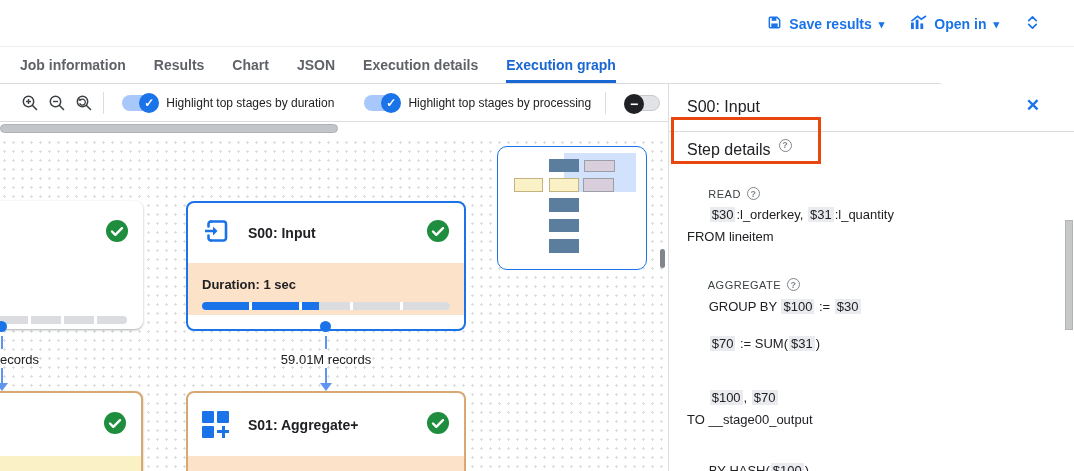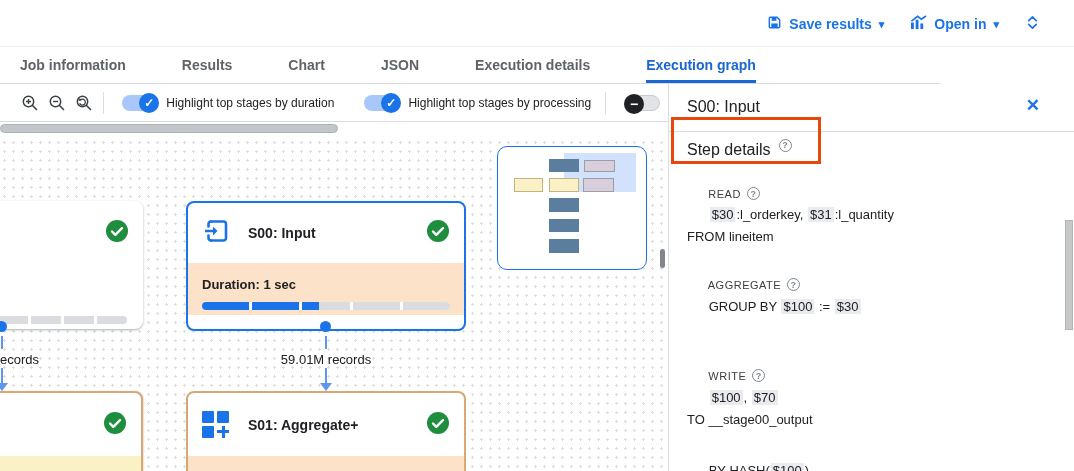--- a/index.html
+++ b/index.html
@@ -12,21 +12,21 @@
   .app{position:relative;width:1074px;height:471px;background:#fff;overflow:hidden}
 
   
   .header{position:absolute;left:0;top:0;width:1074px;height:47px;border-bottom:1px solid #ECEDEF;background:#fff}
   .page-title{position:absolute;left:28px;top:12px;font-size:18px;color:var(--ink)}
   .header-actions{position:absolute;right:34px;top:0;height:47px;display:flex;align-items:center;gap:26px}
   .hbtn{display:flex;align-items:center;gap:7px;color:var(--blue);font-size:14px;font-weight:600;cursor:pointer}
   .caret{font-size:11px;line-height:1;transform:translateY(1px)}
 
   
-  .tabbar{position:absolute;left:0;top:47px;width:941px;height:37px;border-bottom:1px solid var(--line);display:flex;align-items:stretch;padding-left:20px;gap:56px;background:#fff}
+  .tabbar{position:absolute;left:0;top:47px;width:941px;height:37px;border-bottom:1px solid var(--line);display:flex;align-items:stretch;padding-left:20px;gap:28px;background:#fff}
   .tab{display:flex;align-items:center;font-size:14px;font-weight:600;color:var(--gray);cursor:pointer;white-space:nowrap}
   .tab.active{color:var(--tab-blue);box-shadow:inset 0 -3px 0 var(--tab-blue)}
 
   
   .toolbar{position:absolute;left:0;top:84px;width:668px;height:37px;display:flex;align-items:center;padding-left:20px;background:#fff}
   .tool-icon{width:24px;height:24px;display:flex;align-items:center;justify-content:center;cursor:pointer}
   .vdivider{width:1px;height:22px;background:var(--line);margin:0 10px}
   .toggle{position:relative;width:36px;height:16px;border-radius:9px;margin:0 8px;cursor:pointer;flex:none}
   .toggle.on{background:#A8C7FA}
   .toggle.off{background:#E1E3E6;border:1px solid #C8CACD}
@@ -305,24 +305,24 @@
 
     <div class="pl" style="top:145px">FROM lineitem</div>
 
     <div class="pl plabel" style="top:182px">
       <span>AGGREGATE</span><span class="help">?</span>
     </div>
     <div class="pl" style="top:200px">
       <span>GROUP BY </span><span class="chip">$100</span><span> := </span><span class="chip">$30</span>
     </div>
 
-
-    <div class="pl plabel" style="top:273px">
-      <span>WRITE</span><span class="help">?</span>
-    </div>
+    <div class="pl" style="top:237px">
+      <span class="chip">$70</span><span> := SUM(</span><span class="chip">$31</span><span>)</span>
+    </div>
+
     <div class="pl" style="top:291px">
       <span class="chip">$100</span><span>, </span><span class="chip">$70</span>
     </div>
 
     <div class="pl" style="top:328px">TO __stage00_output</div>
 
     <div class="pl" style="top:364px">
       <span>BY HASH(</span><span class="chip">$100</span><span>)</span>
     </div>
 

